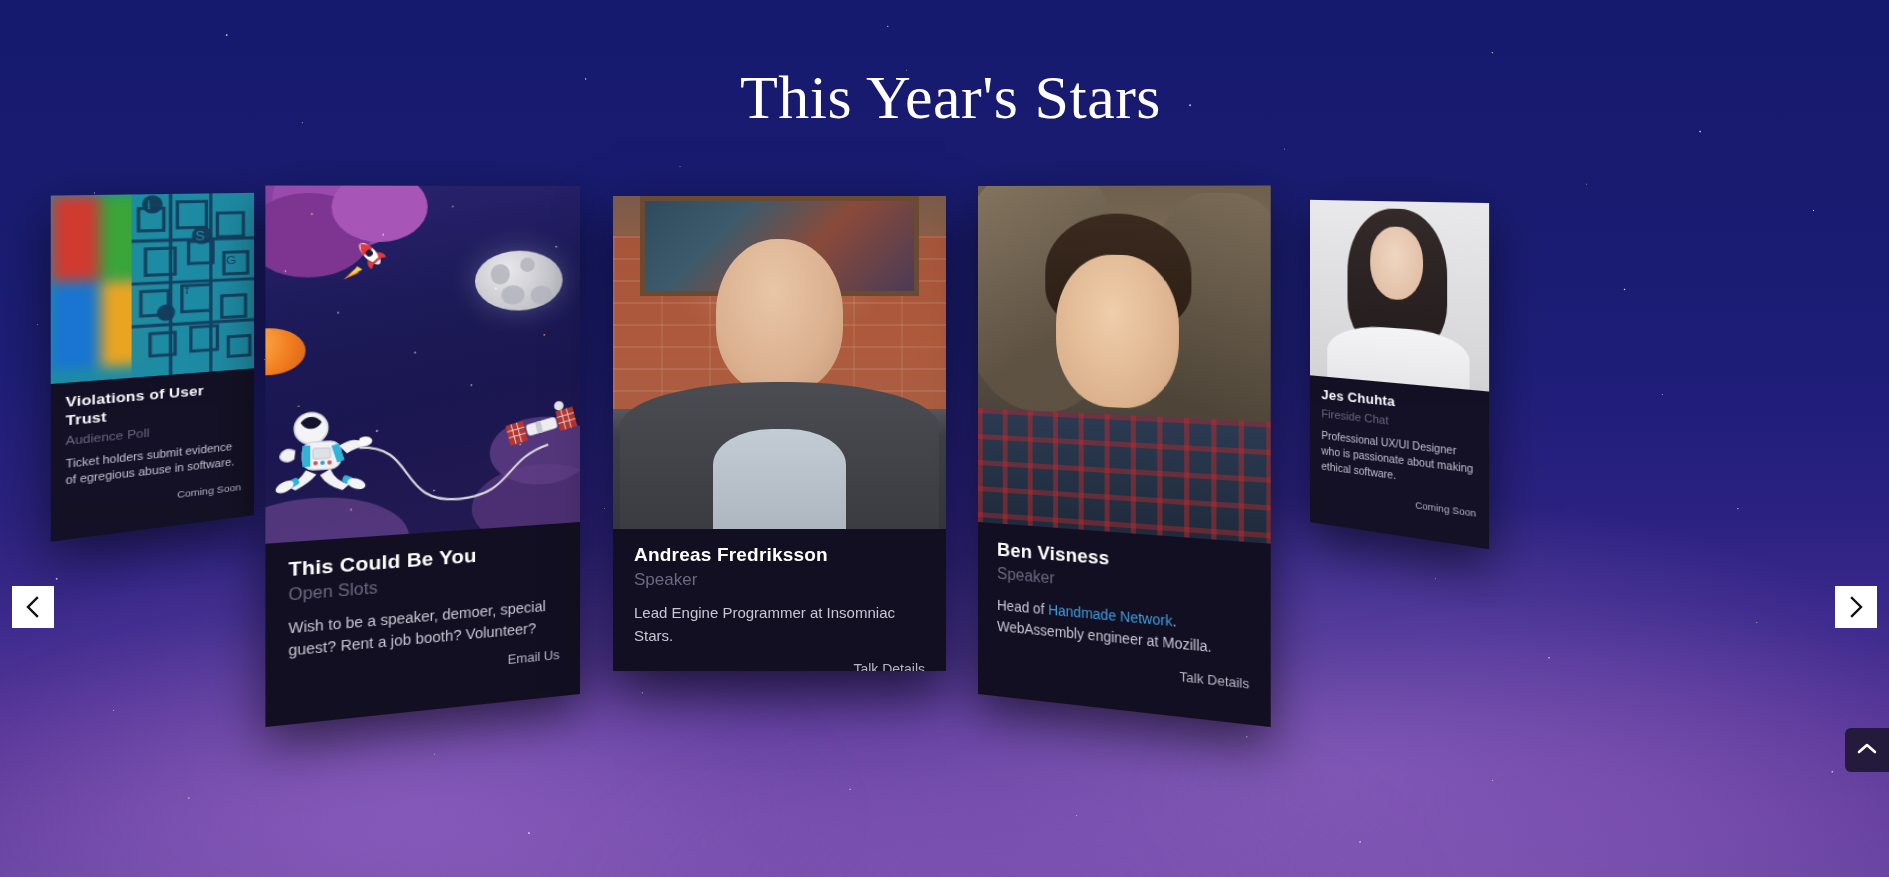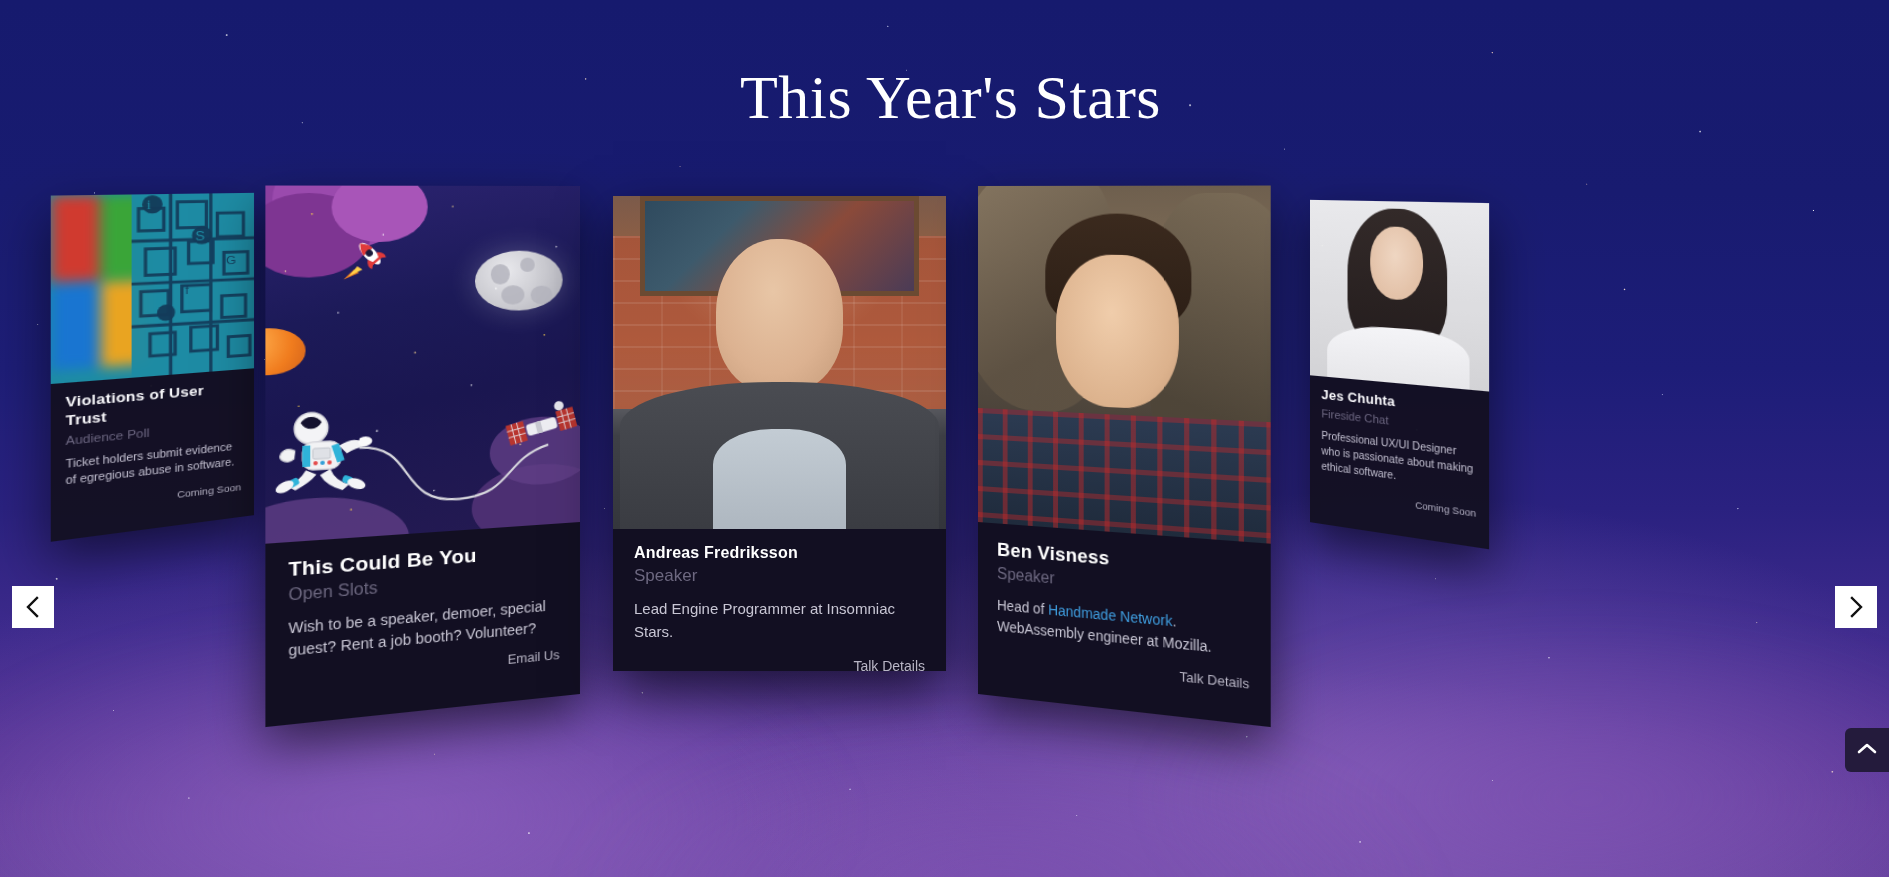--- a/index.html
+++ b/index.html
@@ -168,21 +168,21 @@
   }
 
   .card-body {
     padding: 16px 22px 14px 22px;
     background: #120f22;
     position: relative;
   }
 
   .card-name {
     color: #ffffff;
-    font-size: 16px;
+    font-size: 19px;
     font-weight: 600;
     line-height: 1.25;
     letter-spacing: .2px;
   }
   .card-role {
     color: #6d6880;
     font-size: 17px;
     font-weight: 500;
     margin-top: 2px;
     line-height: 1.3;

